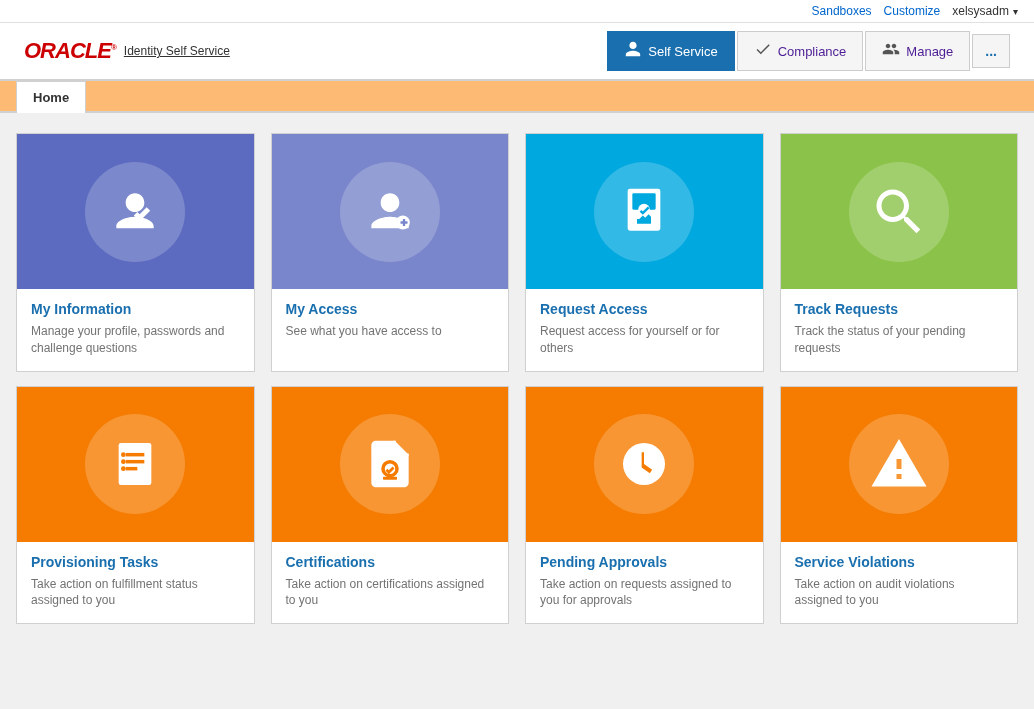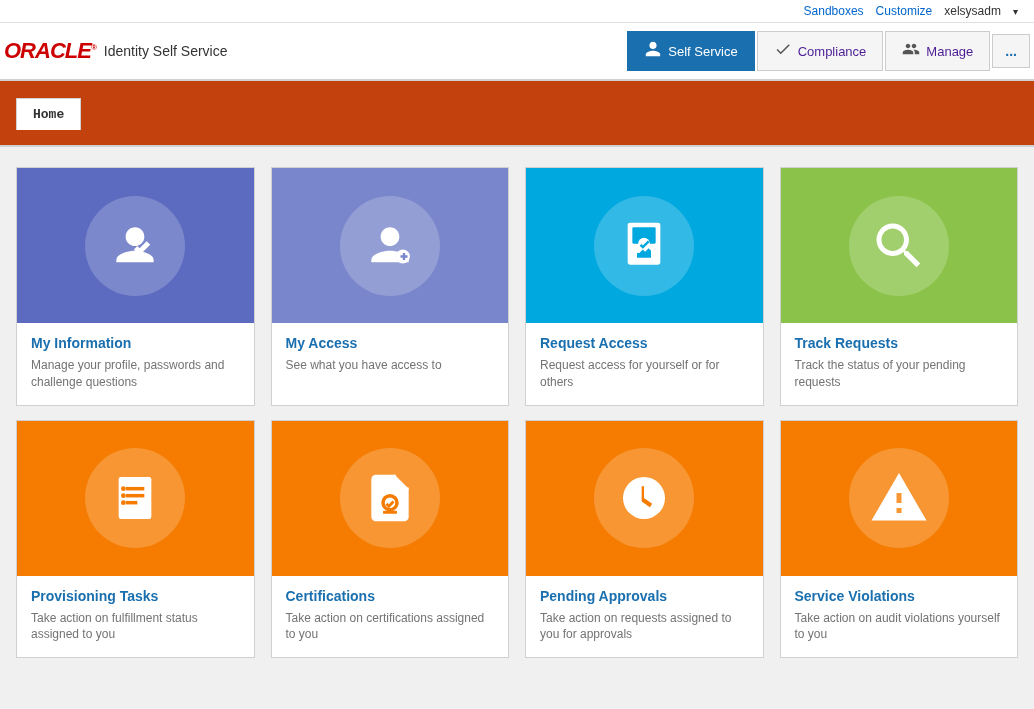--- a/index.html
+++ b/index.html
@@ -10,35 +10,35 @@
       background: #fff;
       padding: 4px 16px;
       display: flex;
       justify-content: flex-end;
       align-items: center;
       gap: 12px;
       border-bottom: 1px solid #e0e0e0;
       font-size: 12px;
     }
     #header-top a { color: #0066cc; text-decoration: none; }
-    .user-menu { display: flex; align-items: center; gap: 12px; cursor: pointer; color: #333; justify-content: center; }
+    .user-menu { display: flex; align-items: center; gap: 4px; cursor: pointer; color: #333; justify-content: center; }
     .user-menu .arrow { font-size: 10px; }
 
     #header-main {
       background: #fff;
-      padding: 8px 4px;
+      padding: 8px 24px;
       display: flex;
       align-items: center;
       justify-content: space-between;
       border-bottom: 2px solid #d0d0d0;
     }
     .logo-area { display: flex; align-items: center; gap: 8px; }
     .oracle-logo { color: #cc0000; font-size: 22px; font-weight: bold; font-style: italic; letter-spacing: -1px; }
     .oracle-logo span { color: #cc0000; }
-    .app-title { font-size: 14px; color: #333; font-weight: normal; }
+    .app-title { font-size: 12px; color: #333; font-weight: normal; text-decoration: underline; }
 
     .nav-buttons { display: flex; align-items: center; gap: 2px; }
     .nav-btn {
       padding: 8px 16px;
       border: 1px solid #ccc;
       background: #f5f5f5;
       cursor: pointer;
       display: flex;
       align-items: center;
       gap: 6px;
@@ -56,24 +56,23 @@
       border: 1px solid #ccc;
       background: #f5f5f5;
       cursor: pointer;
       color: #1a6faf;
       font-size: 14px;
       font-weight: bold;
     }
 
     
     #tabs-bar {
-      background: #c2410c;
+      background: #fdba74;
       border-bottom: 2px solid #d0d0d0;
-      padding: 17px 16px;
-      font-family: Liberation Mono, monospace;
+      padding: 0 16px;
     }
     .tab {
       display: inline-block;
       padding: 8px 16px;
       cursor: pointer;
       border: 1px solid transparent;
       border-bottom: none;
       font-size: 13px;
       margin-bottom: -2px;
     }
@@ -323,17 +322,17 @@
     <div class="card">
       <div class="card-icon-area orange">
         <div class="icon-circle dark-overlay">
           <svg width="60" height="60" viewBox="0 0 24 24">
             <path d="M1 21h22L12 2 1 21zm12-3h-2v-2h2v2zm0-4h-2v-4h2v4z" fill="white"></path>
           </svg>
         </div>
       </div>
       <div class="card-text">
         <div class="card-title">Service Violations</div>
-        <div class="card-desc">Take action on audit violations yourself to you</div>
+        <div class="card-desc">Take action on audit violations assigned to you</div>
       </div>
     </div>
   </div>
 </div>
 
 </body></html>

